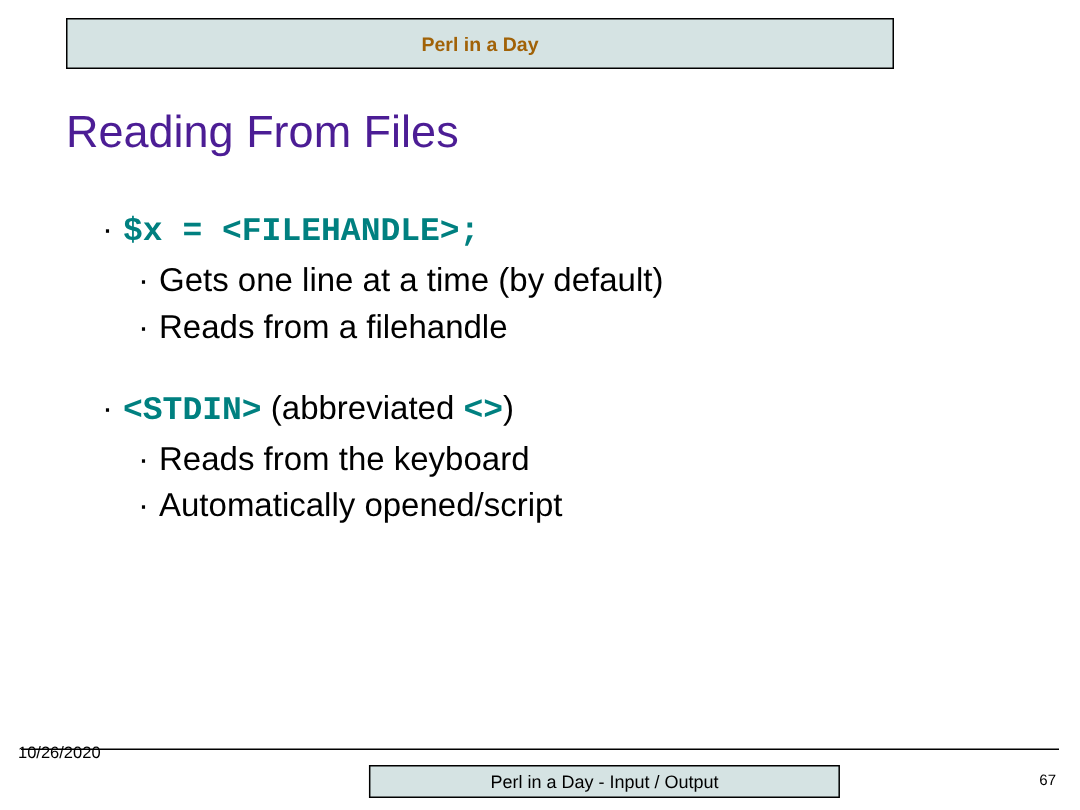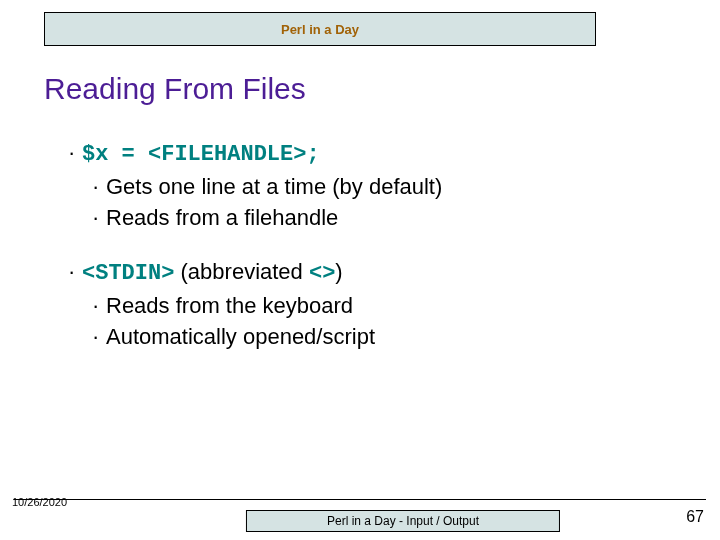--- a/index.html
+++ b/index.html
@@ -114,21 +114,21 @@
     border: 1px solid #000;
     padding: 3px 80px;
     font-size: 12px;
     color: #000;
     margin-left: 43px;
   }
   .footer-page {
     position: absolute;
     bottom: 14px;
     right: 16px;
-    font-size: 16px;
+    font-size: 10px;
     color: #000;
   }
 </style>
 </head>
 <body>
 
 <div class="header-box">
   <span class="header-title">Perl in a Day</span>
 </div>
 

